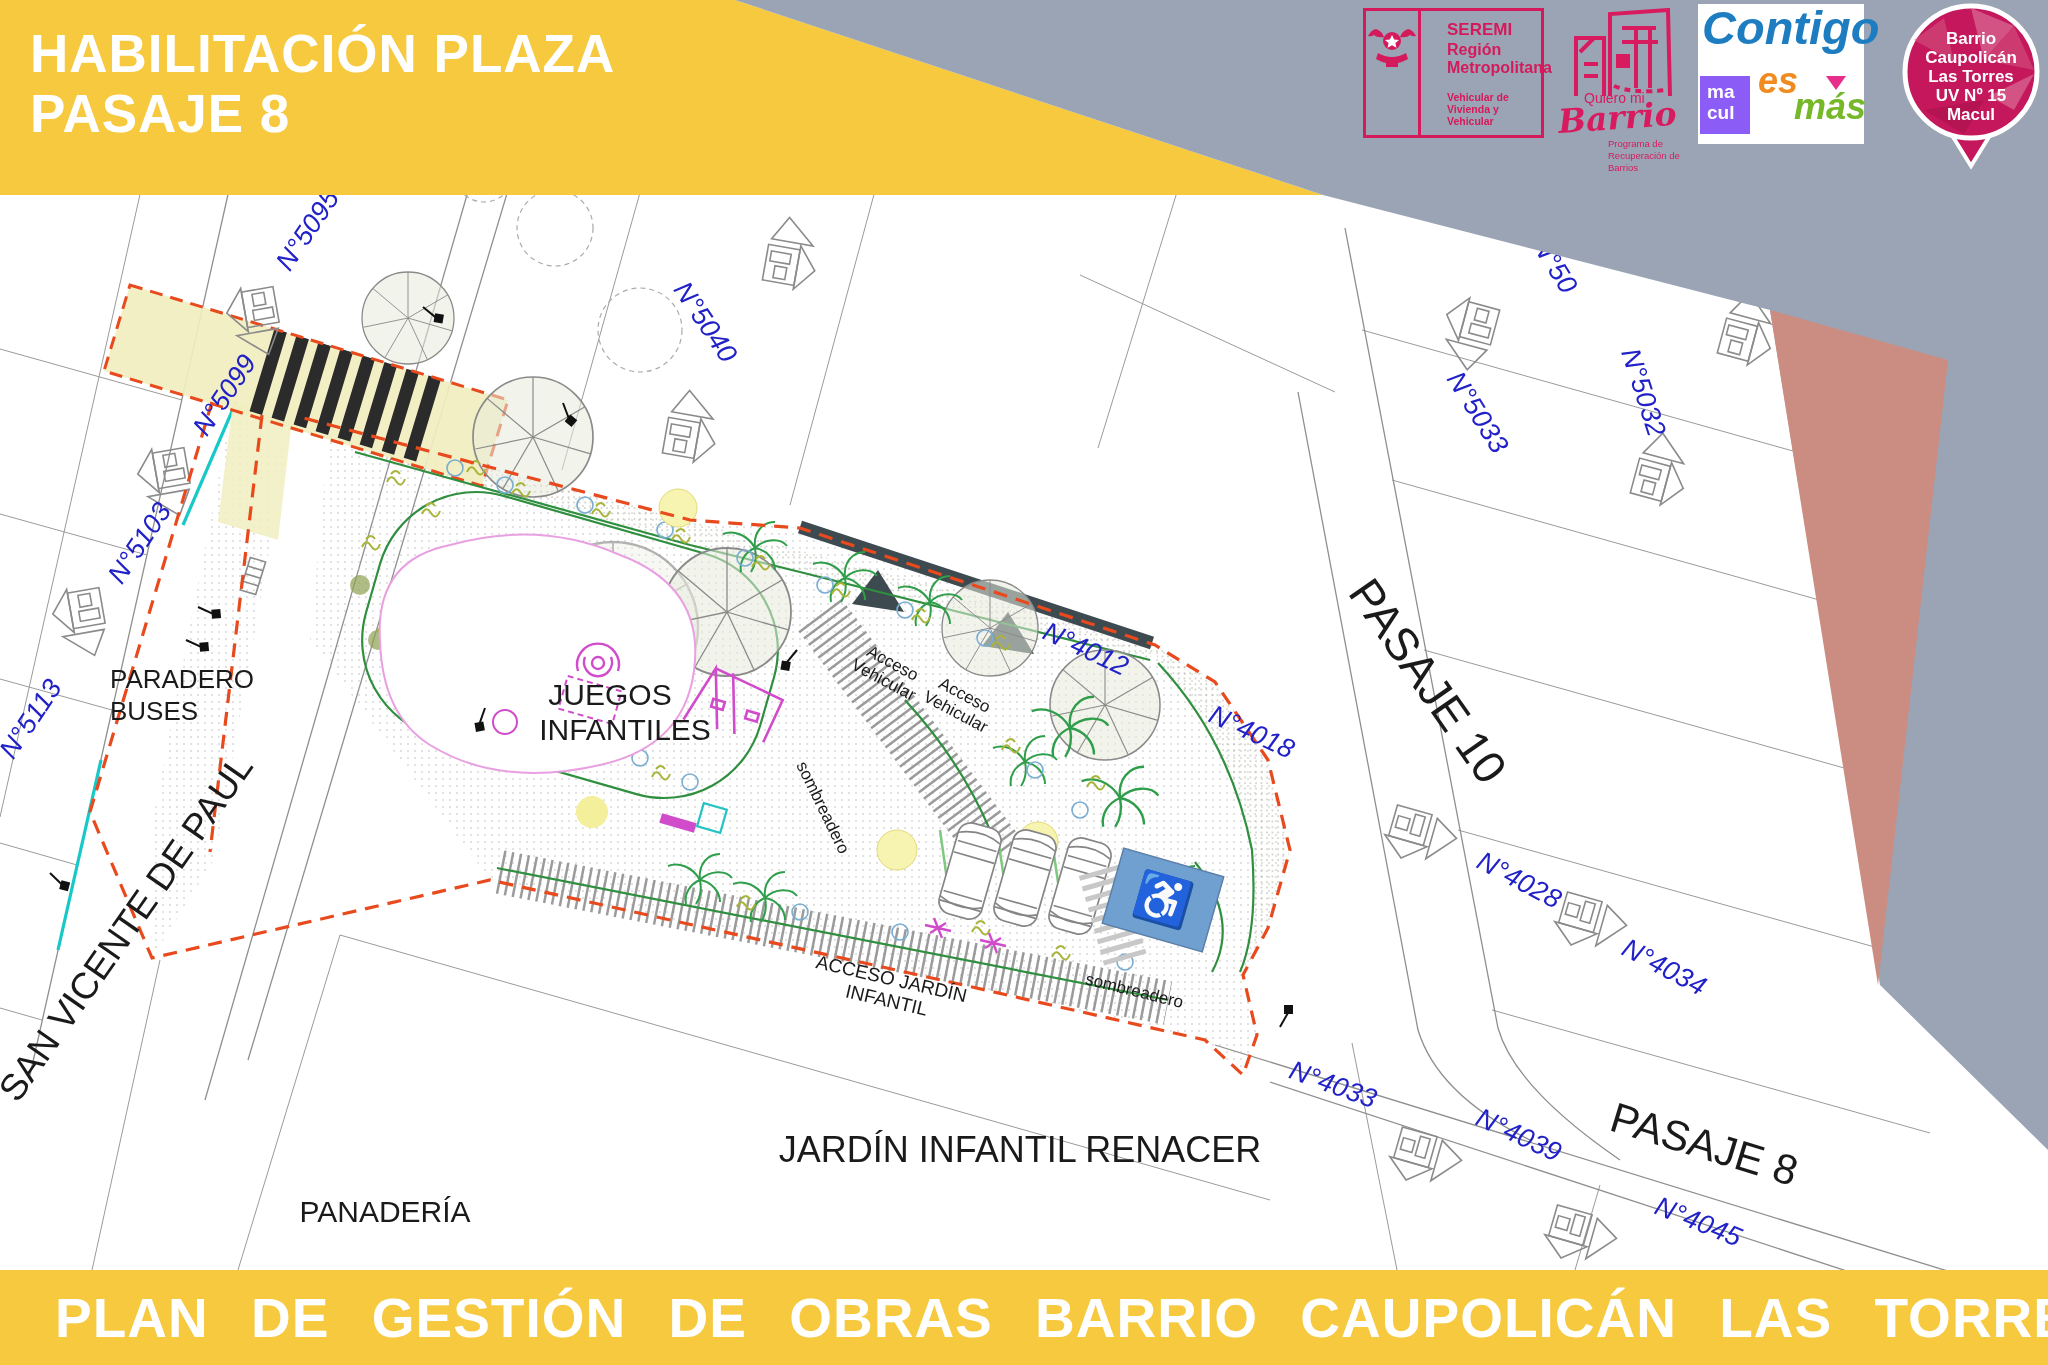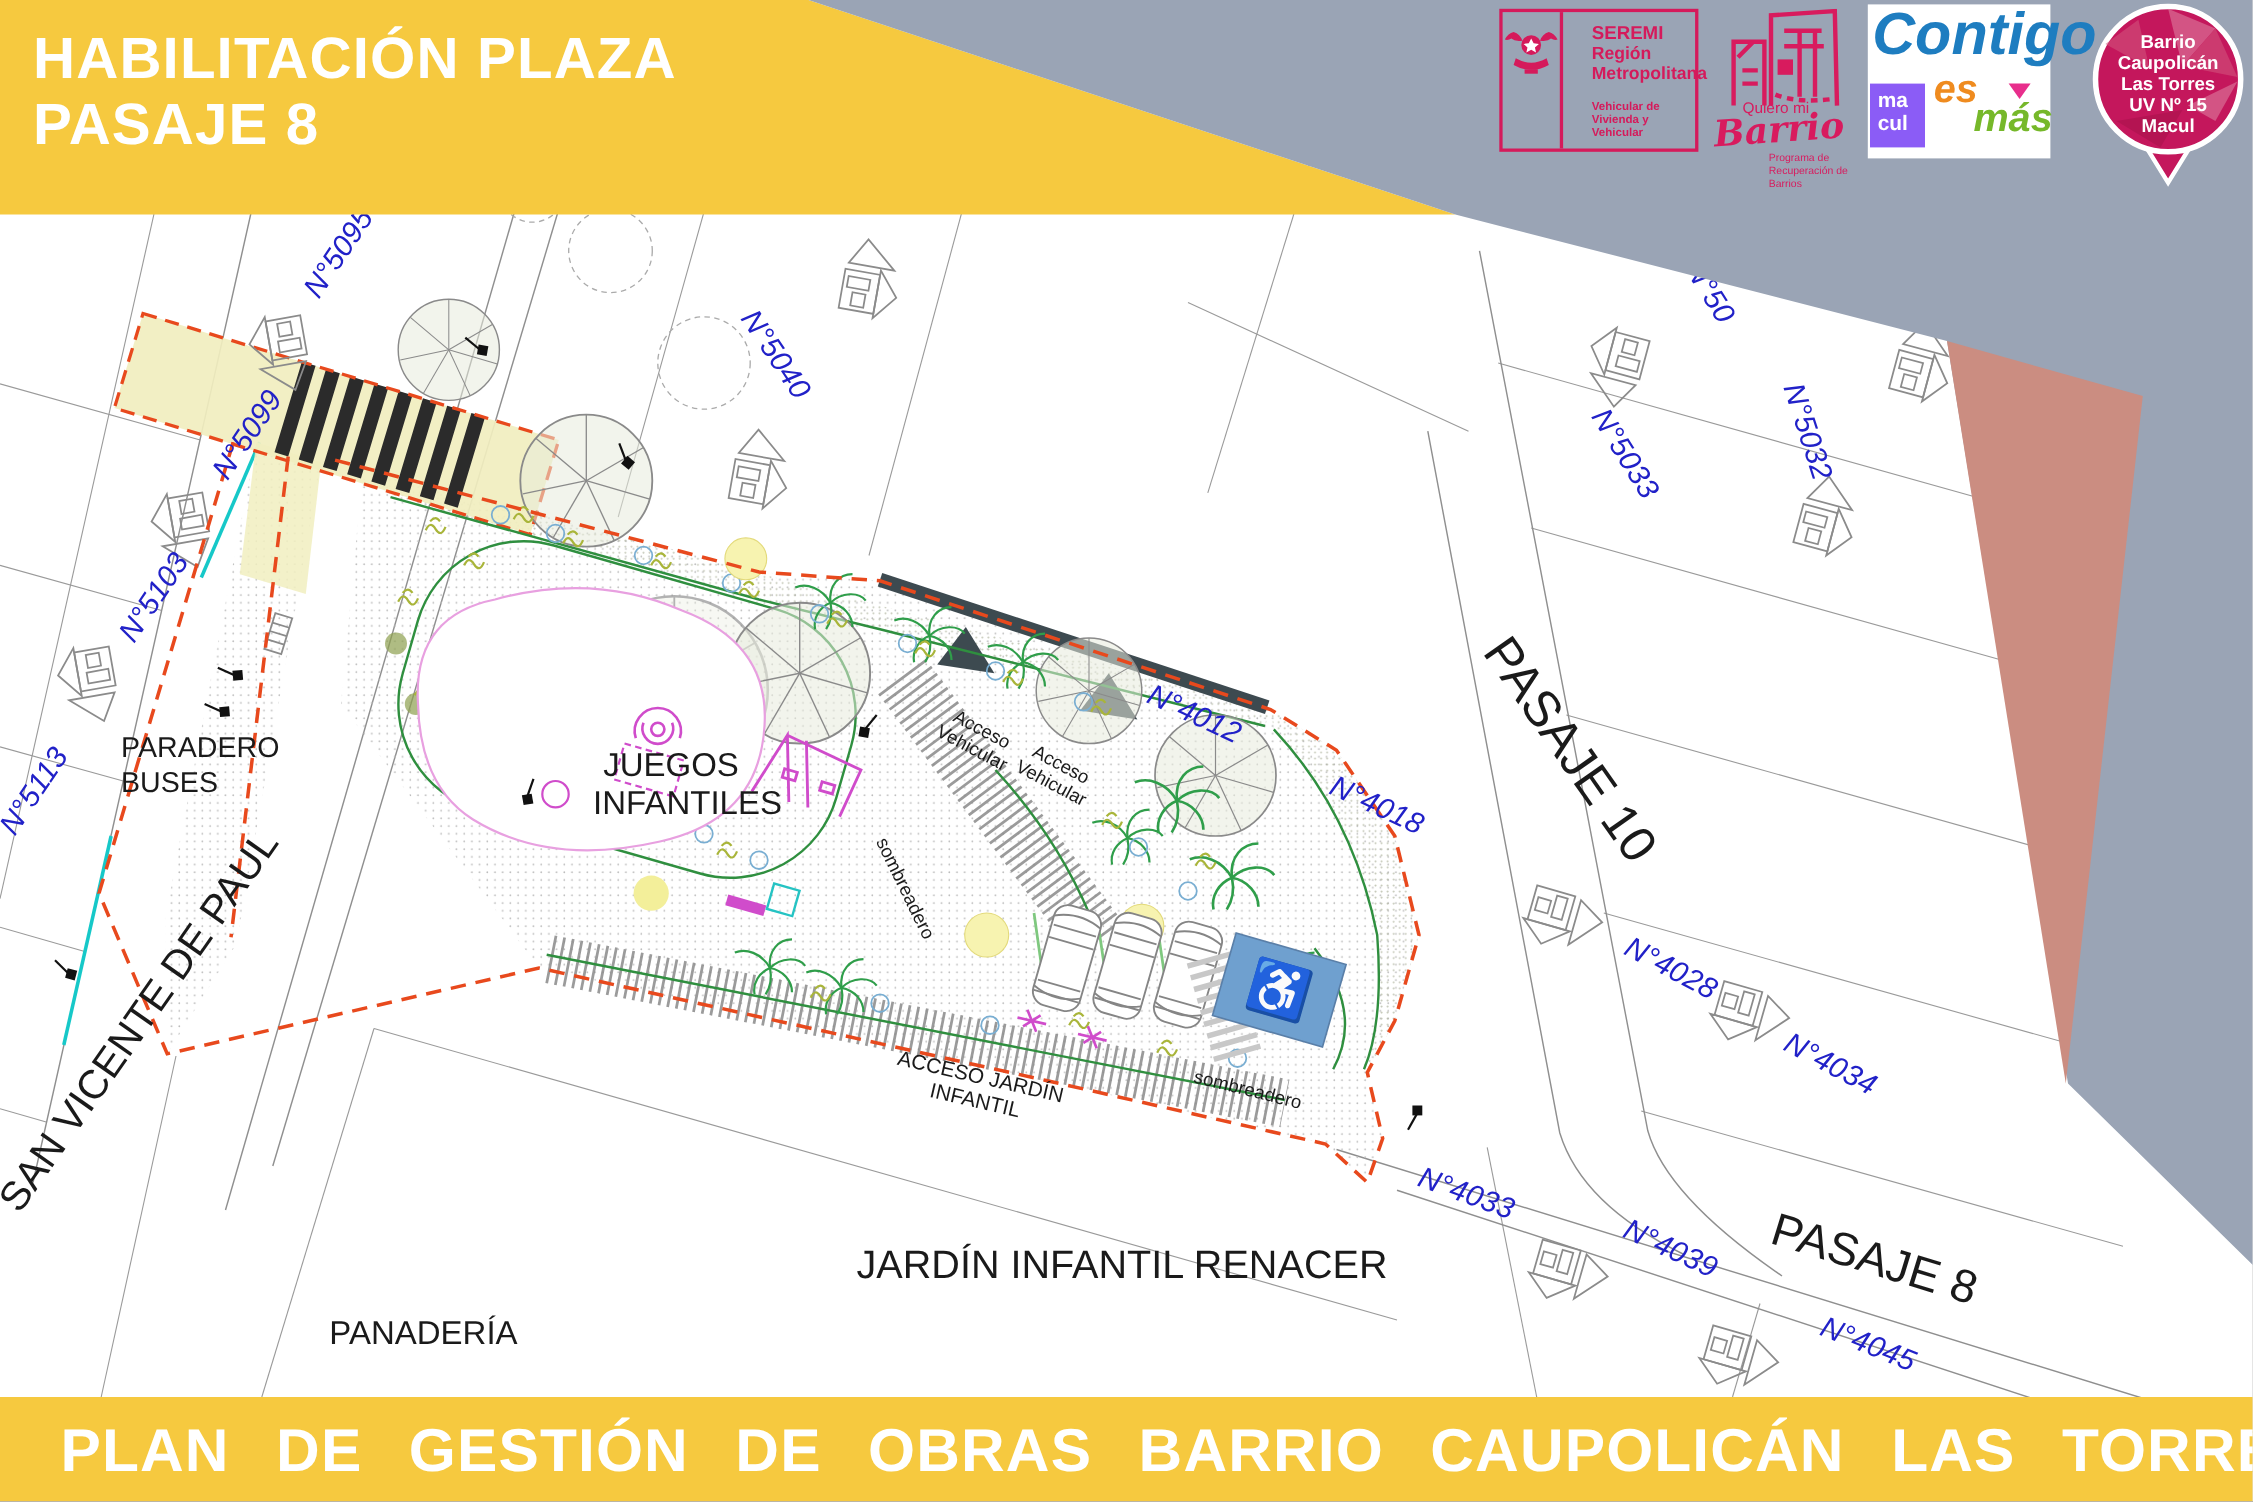--- a/index.html
+++ b/index.html
@@ -22,21 +22,21 @@
   .seremi .s-region{font-size:16px;font-weight:bold;margin-top:3px;}
   .seremi .s-min{margin-top:auto;font-size:10.5px;font-weight:bold;line-height:1.15;}
   
   .qmb{left:1556px;top:6px;width:140px;height:165px;color:#D81B5E;}
   .qmb .q-tag{position:absolute;left:28px;top:84px;font-size:14px;}
   .qmb .q-brand{position:absolute;left:2px;top:92px;font-family:"DejaVu Serif",serif;font-style:italic;
                 font-weight:bold;font-size:33px;transform:rotate(-4deg);}
   .qmb .q-prog{position:absolute;left:30px;top:132px;font-size:9.5px;line-height:1.25;margin-left:22px;}
   
   .contigo{left:1698px;top:4px;width:166px;height:140px;background:#fff;}
-  .contigo .c1{position:absolute;left:4px;top:-4px;color:#1E7DC0;font-style:italic;font-weight:bold;font-size:54px;}
+  .contigo .c1{position:absolute;left:4px;top:-4px;color:#1E7DC0;font-style:italic;font-weight:bold;font-size:47px;}
   .contigo .mbox{position:absolute;left:2px;top:72px;width:50px;height:58px;background:#8b5cf6;color:#fff;
                  font-weight:bold;font-size:19px;line-height:1.1;padding:6px 0 0 7px;box-sizing:border-box;}
   .contigo .c2{position:absolute;left:60px;top:56px;color:#EF8B1F;font-style:italic;font-weight:bold;font-size:36px;}
   .contigo .c3{position:absolute;left:96px;top:82px;color:#76B82A;font-style:italic;font-weight:bold;font-size:36px;}
   .contigo .tri{position:absolute;left:128px;top:72px;width:0;height:0;border-left:10px solid transparent;
                 border-right:10px solid transparent;border-top:14px solid #E82E8C;}
 </style>
 </head>
 <body>
 

